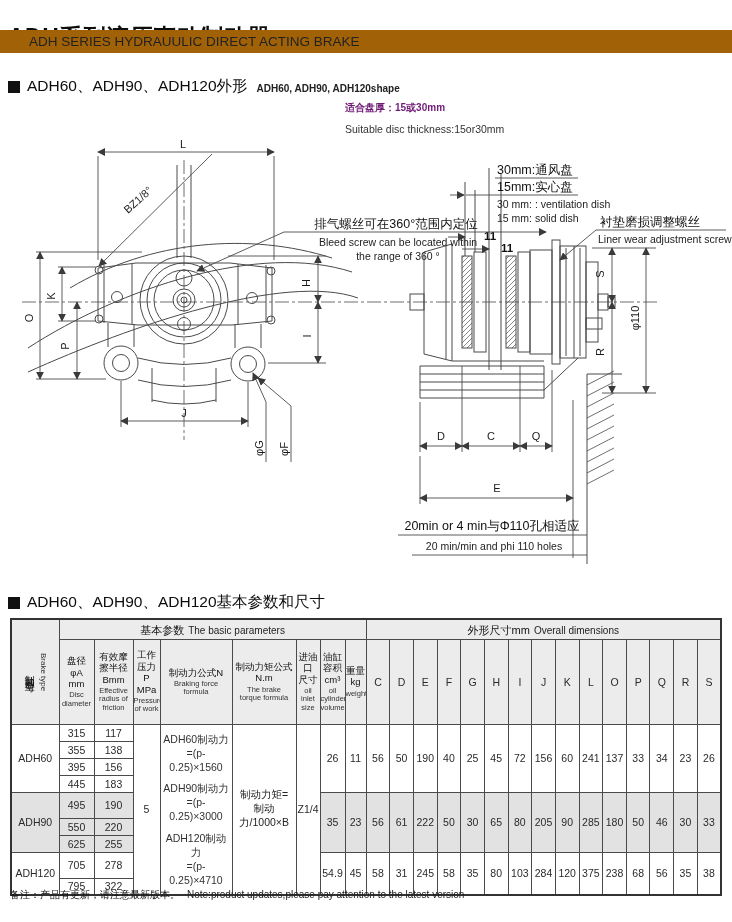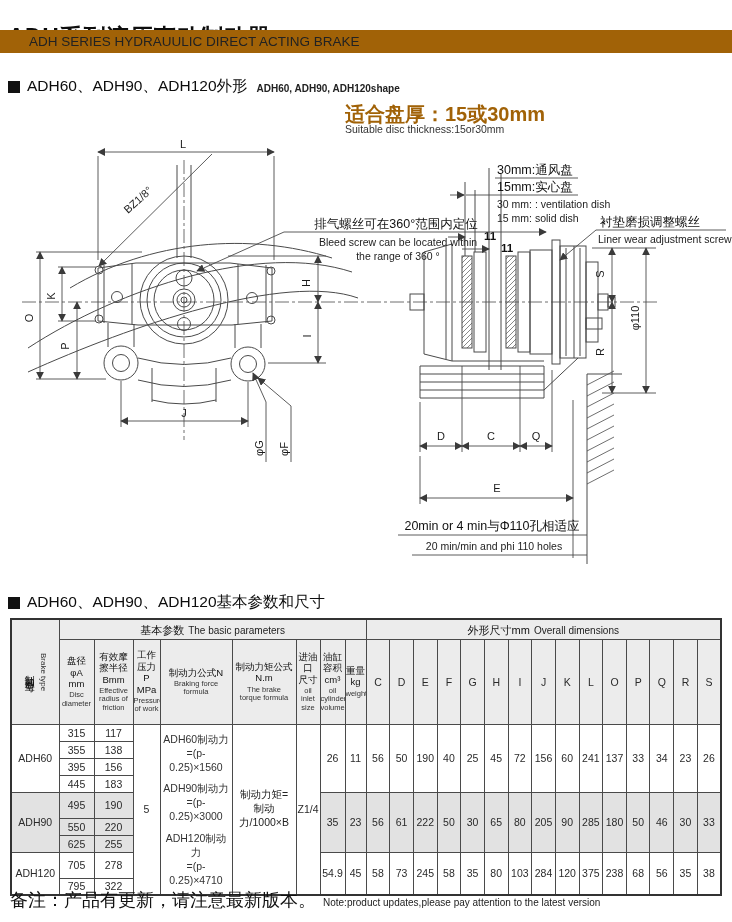--- a/index.html
+++ b/index.html
@@ -11,21 +11,21 @@
   
   .page-title{left:8px;top:2px;font-size:23px;font-weight:bold;color:#0d0d0d;letter-spacing:.5px;margin-top:20px;}
   .gray-bar{left:0;top:30px;width:732px;height:23px;background:#a16207;padding-left:21px;}
   .gray-bar .sub{margin-left:8px;line-height:23px;font-size:13.5px;color:#222;}
   
   .sech{display:flex;align-items:center;}
   .sq{width:12px;height:12px;background:#111;margin-right:7px;flex:none;}
   .sech .cn{font-size:15.5px;font-weight:normal;color:#0d0d0d;white-space:nowrap;}
   .sech .en{font-size:10px;font-weight:bold;color:#222;margin-left:9px;padding-top:4px;white-space:nowrap;}
   
-  .disc-cn{left:345px;top:101px;font-size:20px;font-weight:bold;color:#a16207;}
+  .disc-cn{left:345px;top:101px;font-size:10px;font-weight:bold;color:#701a75;}
   .disc-en{left:345px;top:123px;font-size:10.5px;color:#333;}
   
   .draw{left:0;top:140px;}
   .ln{fill:none;stroke:#4a4a4a;stroke-width:1;}
   .dim{fill:none;stroke:#4a4a4a;stroke-width:.9;}
   .cl{fill:none;stroke:#4a4a4a;stroke-width:.8;stroke-dasharray:14 3 3 3;}
   .hl{stroke:#4a4a4a;stroke-width:.8;}
   .hfill{fill:url(#hp);stroke:#4a4a4a;stroke-width:1;}
   text.st{font-size:11px;fill:#1a1a1a;font-family:"Liberation Sans",sans-serif;}
   text.stb{font-size:11.5px;font-weight:bold;fill:#111;font-family:"Liberation Sans",sans-serif;}
@@ -47,21 +47,21 @@
   .ven{writing-mode:vertical-rl;font-size:8px;color:#333;}
   tr.br{height:17px;}
   tr.br td{font-size:10.5px;}
   td.fcell{font-size:8.5px;color:#333;}
   .fg{margin:7px 1px;line-height:1.35;}
   td.tqcell{font-size:9px;color:#222;}
   .shade{background:#e2e2e2;}
   .prel{white-space:pre-line;}
   
   .footer{left:10px;top:888px;display:flex;align-items:baseline;gap:7px;}
-  .footer .cn{font-size:18px;color:#111;}
+  .footer .cn{font-size:10px;color:#111;}
   .footer .en{font-size:10px;color:#222;}
 </style>
 </head>
 <body>
 
 <div class="abs page-title">ADH系列液压直动制动器</div>
 <div class="abs gray-bar">
   <div class="sub">ADH SERIES HYDRAUULIC DIRECT ACTING BRAKE</div>
 </div>
 
@@ -480,21 +480,21 @@
         <td class="shade">255</td>
       </tr>
 
   <tr class="br">
     <td rowspan="2">ADH120</td>
     <td>705</td>
     <td>278</td>
     <td rowspan="2">54.9</td>
     <td rowspan="2">45</td>
     <td rowspan="2">58</td>
-    <td rowspan="2">73</td>
+    <td rowspan="2">31</td>
     <td rowspan="2">245</td>
     <td rowspan="2">58</td>
     <td rowspan="2">35</td>
     <td rowspan="2">80</td>
     <td rowspan="2">103</td>
     <td rowspan="2">284</td>
     <td rowspan="2">120</td>
     <td rowspan="2">375</td>
     <td rowspan="2">238</td>
     <td rowspan="2">68</td>

